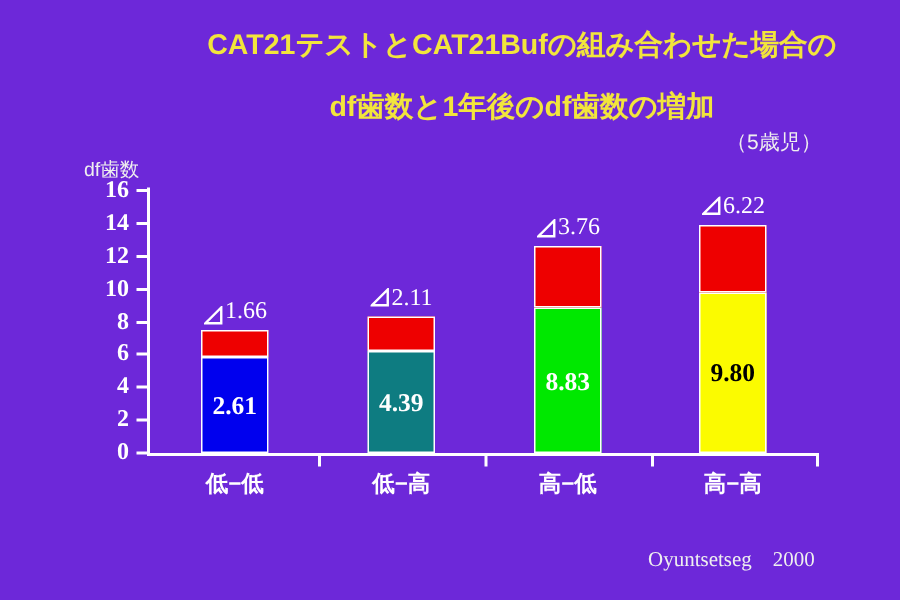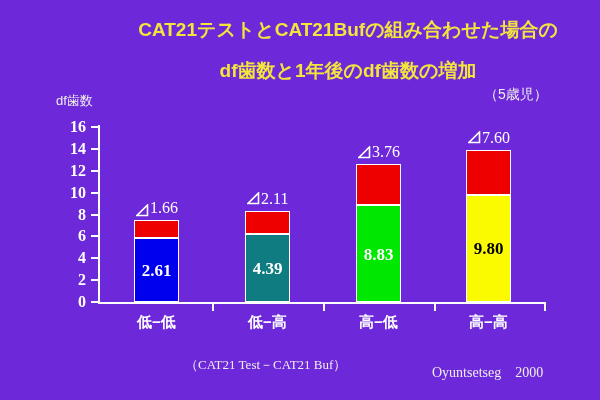--- a/index.html
+++ b/index.html
@@ -42,21 +42,21 @@
   
   .caption-small {
     position: absolute;
     color: #efefef;
     font-family: "Liberation Serif", serif;
     font-size: 13px;
     white-space: nowrap;
   }
   #y-axis-title {
     left: 56px;
-    top: 92px;
+    top: 104px;
     font-size: 13px;
     font-family: "Liberation Sans", sans-serif;
   }
   #age-note {
     left: 484px;
     top: 86px;
     font-size: 14px;
     font-family: "Liberation Sans", sans-serif;
   }
   #sub-note {
@@ -264,30 +264,29 @@
           <div class="seg" style="left: 466px; top: 194.812px; width: 45px; height: 107.188px; background: rgb(251, 251, 0);">
             <div class="seg-label" style="top: 43.5938px; color: rgb(0, 0, 0);">9.80</div>
           </div>
           <div class="seg" style="left: 466px; top: 149.859px; width: 45px; height: 44.9531px; background: rgb(238, 0, 0);"></div>
           <div class="delta-label" style="left: 468px; top: 128.859px;">
             <span class="delta-glyph">
               <svg width="13" height="13" viewBox="0 0 13 13">
                 <polygon points="11.5,1 11.5,11.5 1,11.5" fill="none" stroke="#ffffff" stroke-width="1.6"></polygon>
               </svg>
             </span>
-            <span>7.60</span>
+            <span>6.22</span>
           </div>
         </div>
       </div>
     <div id="cat-labels">
         <div class="cat-label" style="left: 121px; width: 71px;">低−低</div>
         <div class="cat-label" style="left: 232px; width: 71px;">低−高</div>
         <div class="cat-label" style="left: 343px; width: 71px;">高−低</div>
         <div class="cat-label" style="left: 453px; width: 71px;">高−高</div>
       </div>
   </div>
 
 
-  <div class="caption-small" id="sub-note">（CAT21 Test－CAT21 Buf）</div>
 
   <div class="caption-small" id="credit">Oyuntsetseg　2000</div>
 
 </div>
 
 </body></html>

